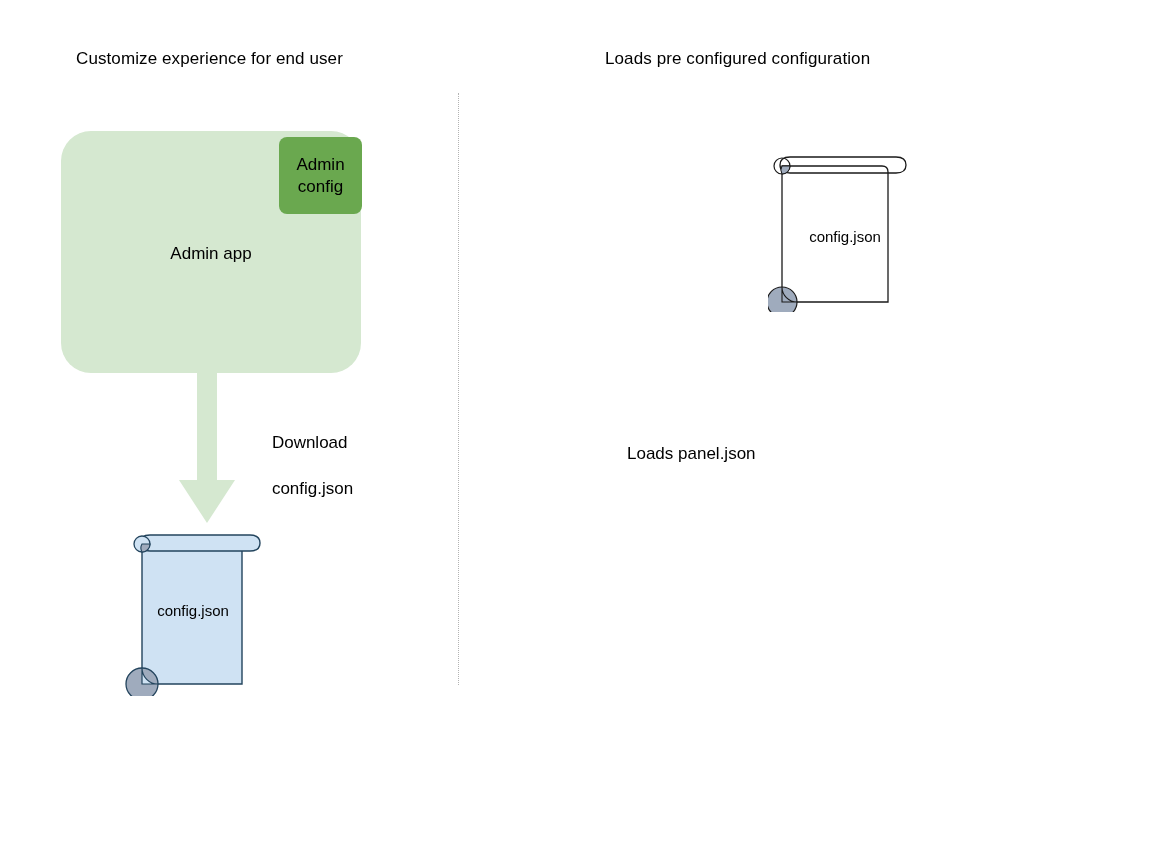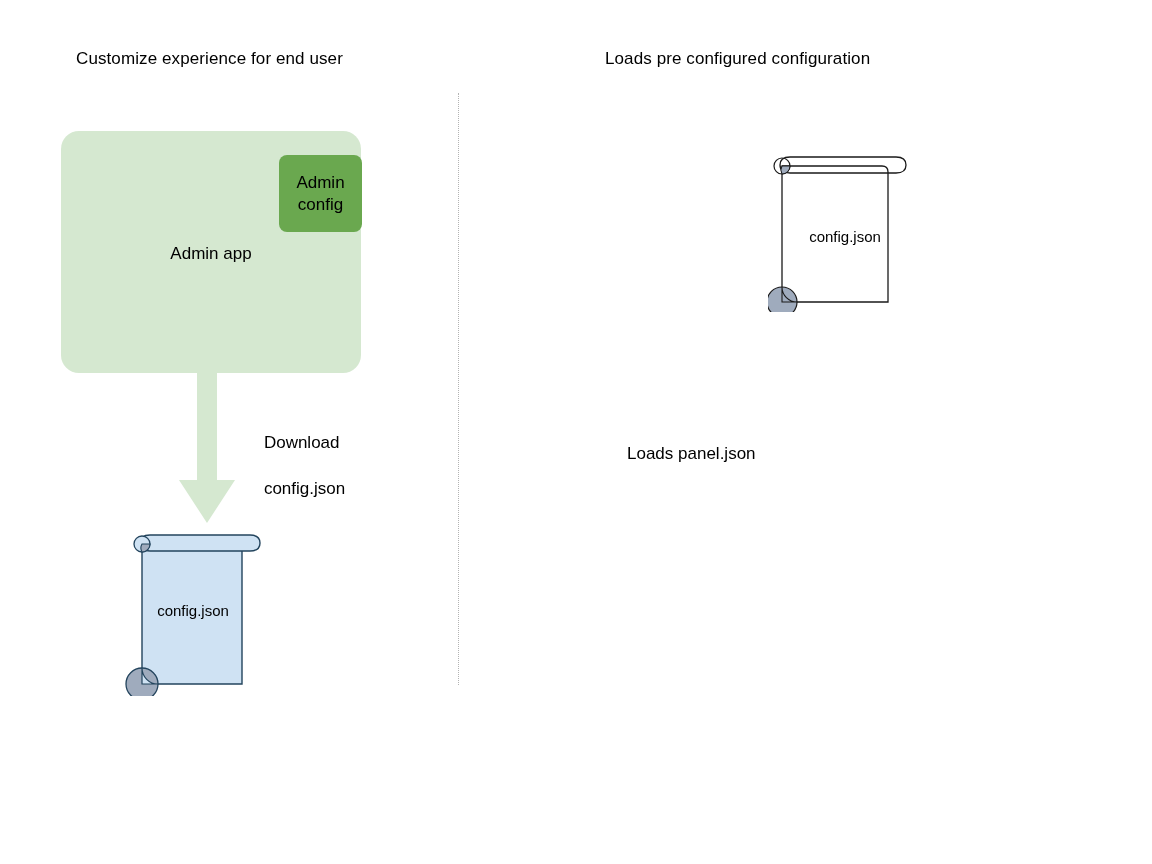--- a/index.html
+++ b/index.html
@@ -51,21 +51,20 @@
   .app-card {
     position: absolute;
     border-radius: 30px;
   }
   #admin-app {
     left: 61px;
     top: 131px;
     width: 300px;
     height: 242px;
     background: #d5e8d0;
-    border-radius: 18px;
   }
   #demo-app {
     left: 597px;
     top: 146px;
     width: 300px;
     height: 242px;
     background: #cfe2f3;
   }
   .app-card-label {
     position: absolute;
@@ -86,33 +85,32 @@
     height: 77px;
     background: #6aa84f;
     border-radius: 8px;
     display: flex;
     align-items: center;
     justify-content: center;
     text-align: center;
     font-size: 17px;
     line-height: 22px;
     color: #000;
-    margin-top: 18px;
   }
 
   
   #download-arrow {
     position: absolute;
     left: 178px;
     top: 370px;
     width: 58px;
     height: 155px;
   }
   #arrow-label {
-    left: 245px;
+    left: 253px;
     top: 408px;
     line-height: 23px;
   }
 
   
   .scroll-doc {
     position: absolute;
   }
   #scroll-left  { left: 118px; top: 526px; width: 150px; height: 170px; }
   #scroll-right { left: 768px; top: 150px; width: 150px; height: 162px; }

